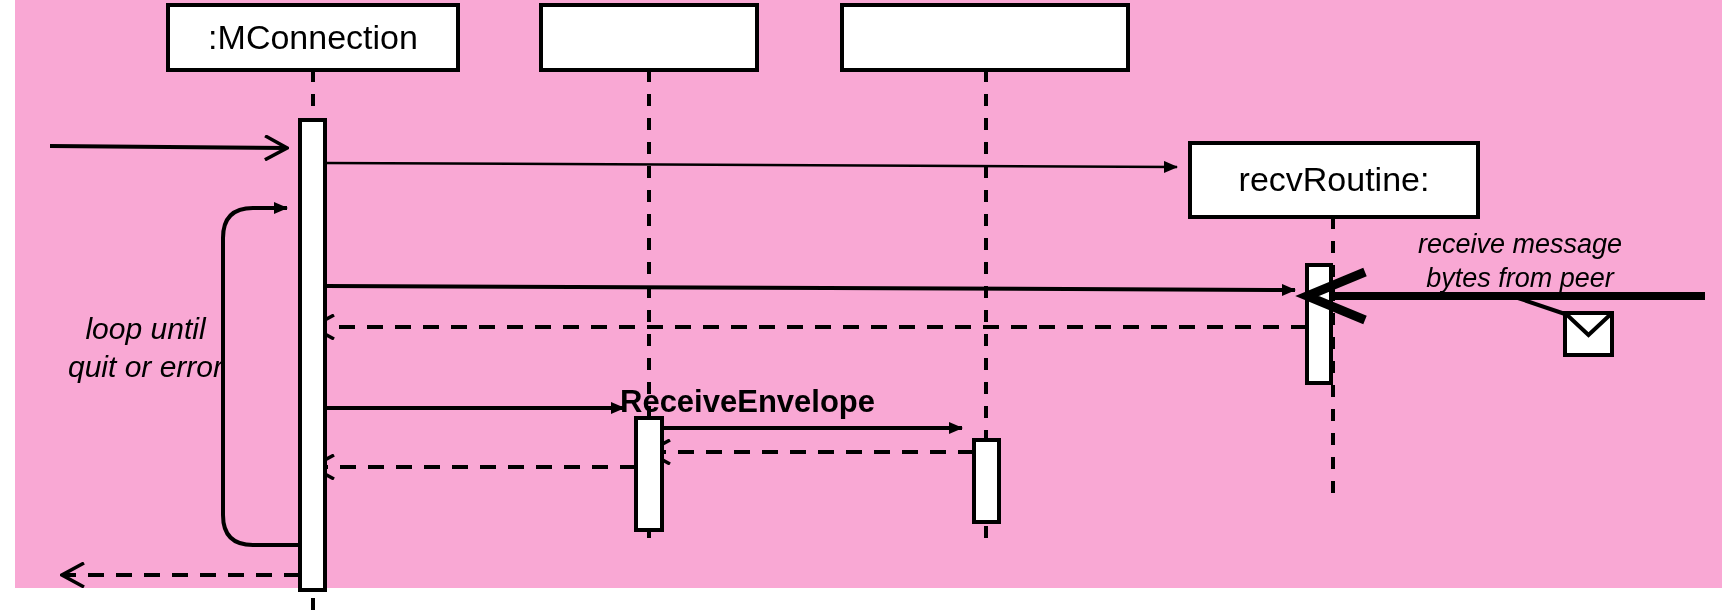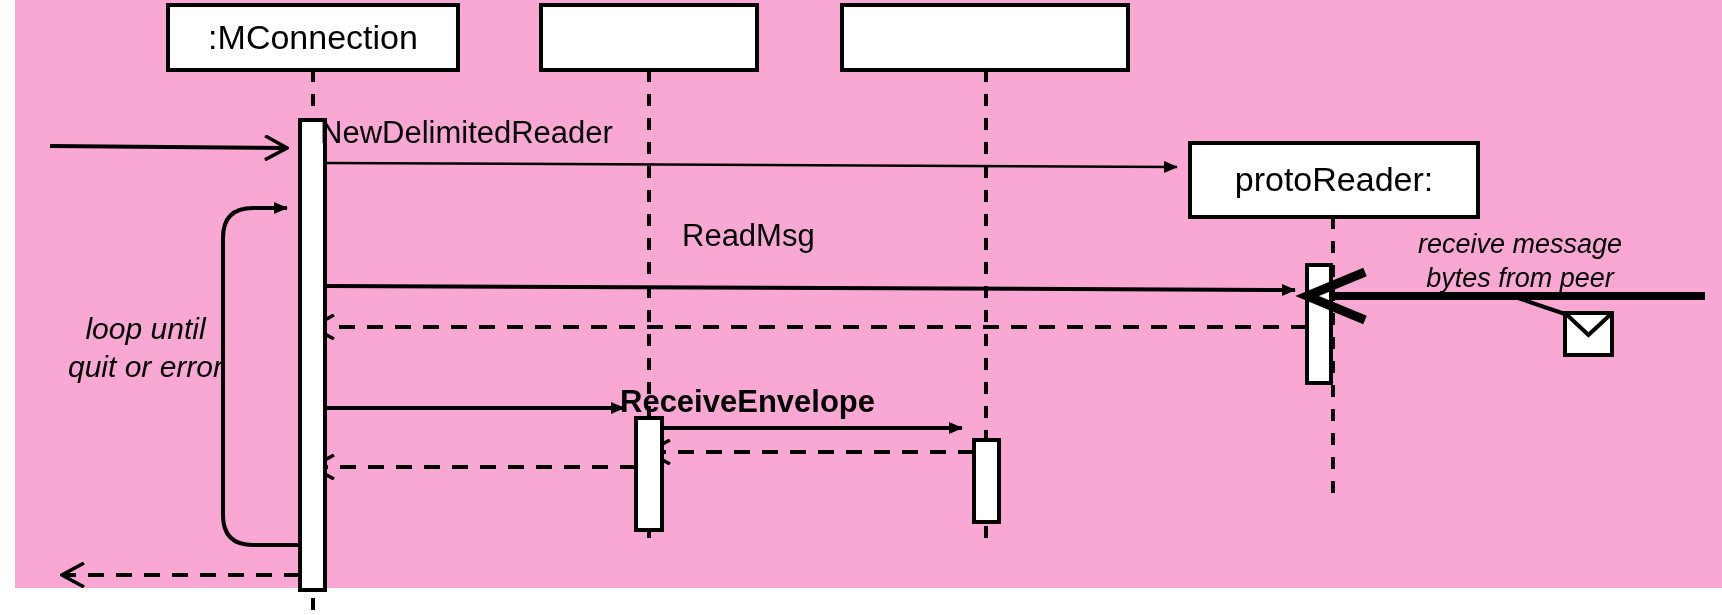--- a/index.html
+++ b/index.html
@@ -79,24 +79,22 @@
 
     <line x1="1553" y1="315" x2="1500" y2="297" stroke="#000" stroke-width="4"></line>
 
     <g>
       <rect x="1550" y="313" width="47" height="42" fill="#fff" stroke="#000" stroke-width="4"></rect>
       <path d="M1550,313 L1573.5,335 L1597,313" fill="none" stroke="#000" stroke-width="4"></path>
     </g>
   </svg>
 
   <div class="lbl participant-title" style="left:153px;top:18px;width:290px;">:MConnection</div>
-  <div class="lbl participant-title" style="left:1175px;top:160px;width:288px;">protoReader:</div>
+  <div class="lbl participant-title" style="left:1175px;top:160px;width:288px;">recvRoutine:</div>
 
-  <div class="lbl msg-label" style="left:305px;top:115px;">NewDelimitedReader</div>
-  <div class="lbl msg-label" style="left:667px;top:218px;">ReadMsg</div>
   <div class="lbl msg-label bold" style="left:605px;top:384px;">ReceiveEnvelope</div>
 
   <div class="lbl loop-note" style="left:28px;top:310px;width:205px;">loop until
 quit or error</div>
 
   <div class="lbl note-italic" style="left:1360px;top:228px;width:290px;">receive message
 bytes from peer</div>
 
 </div>
 

